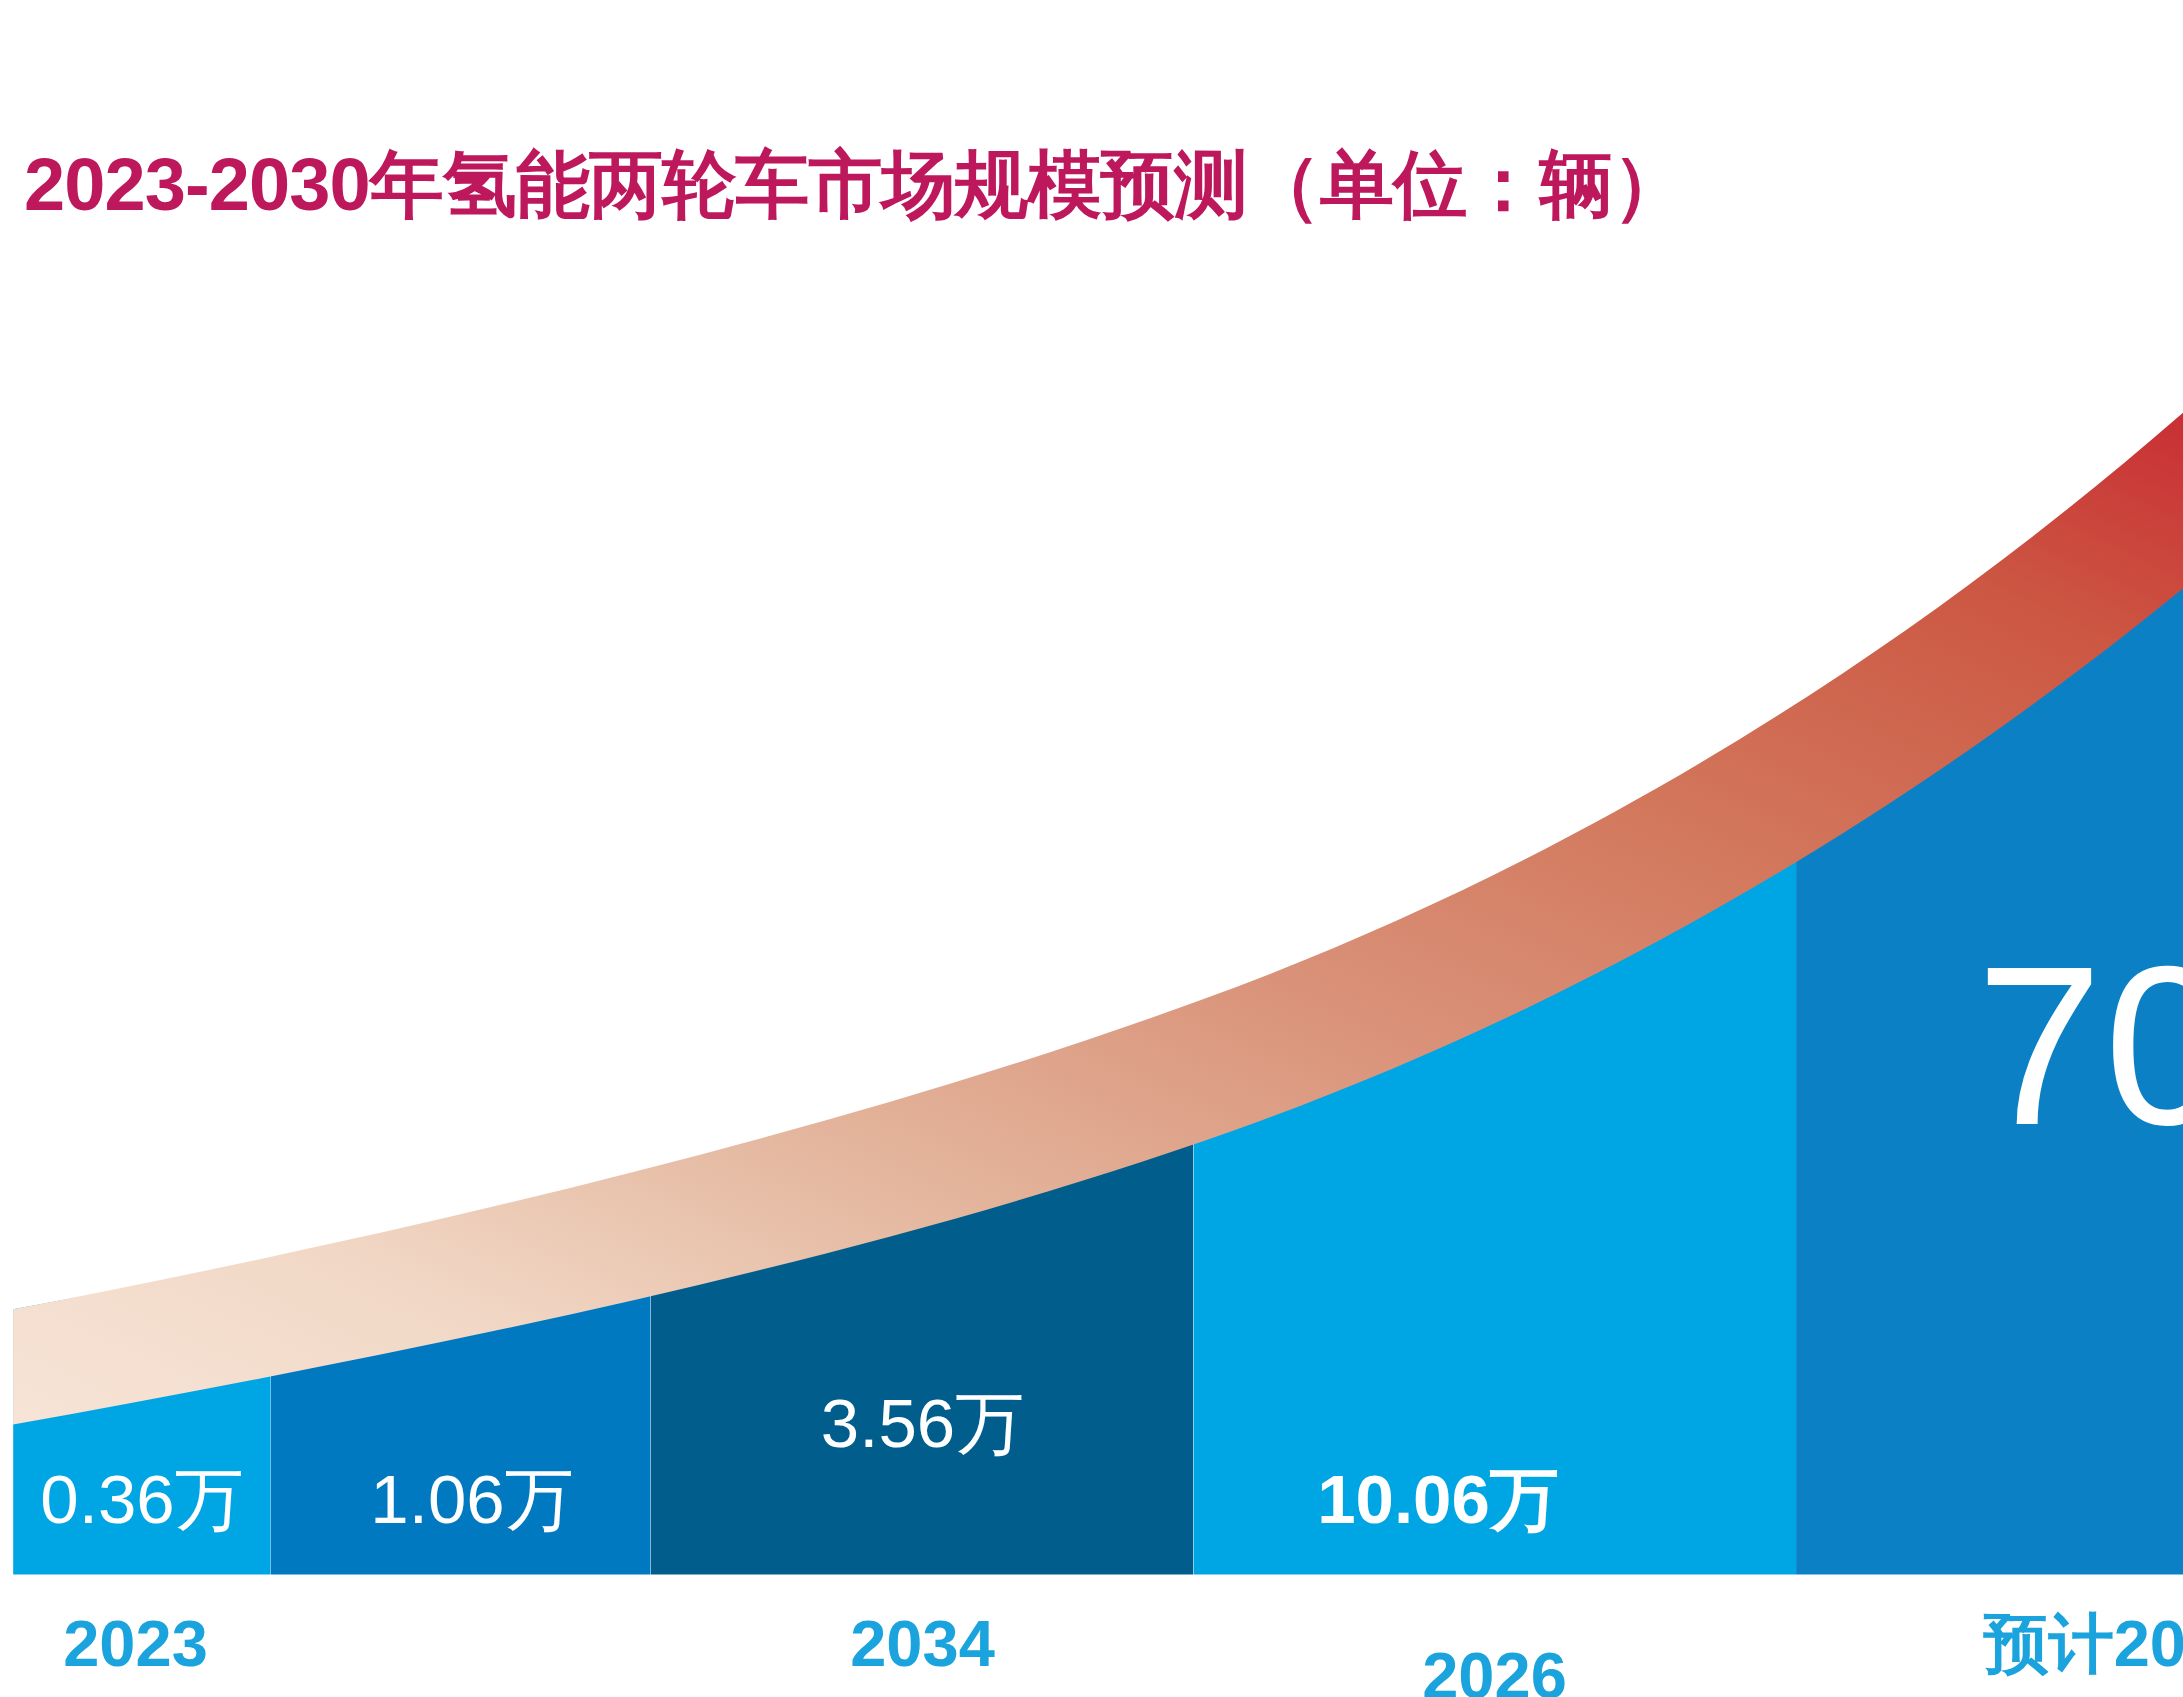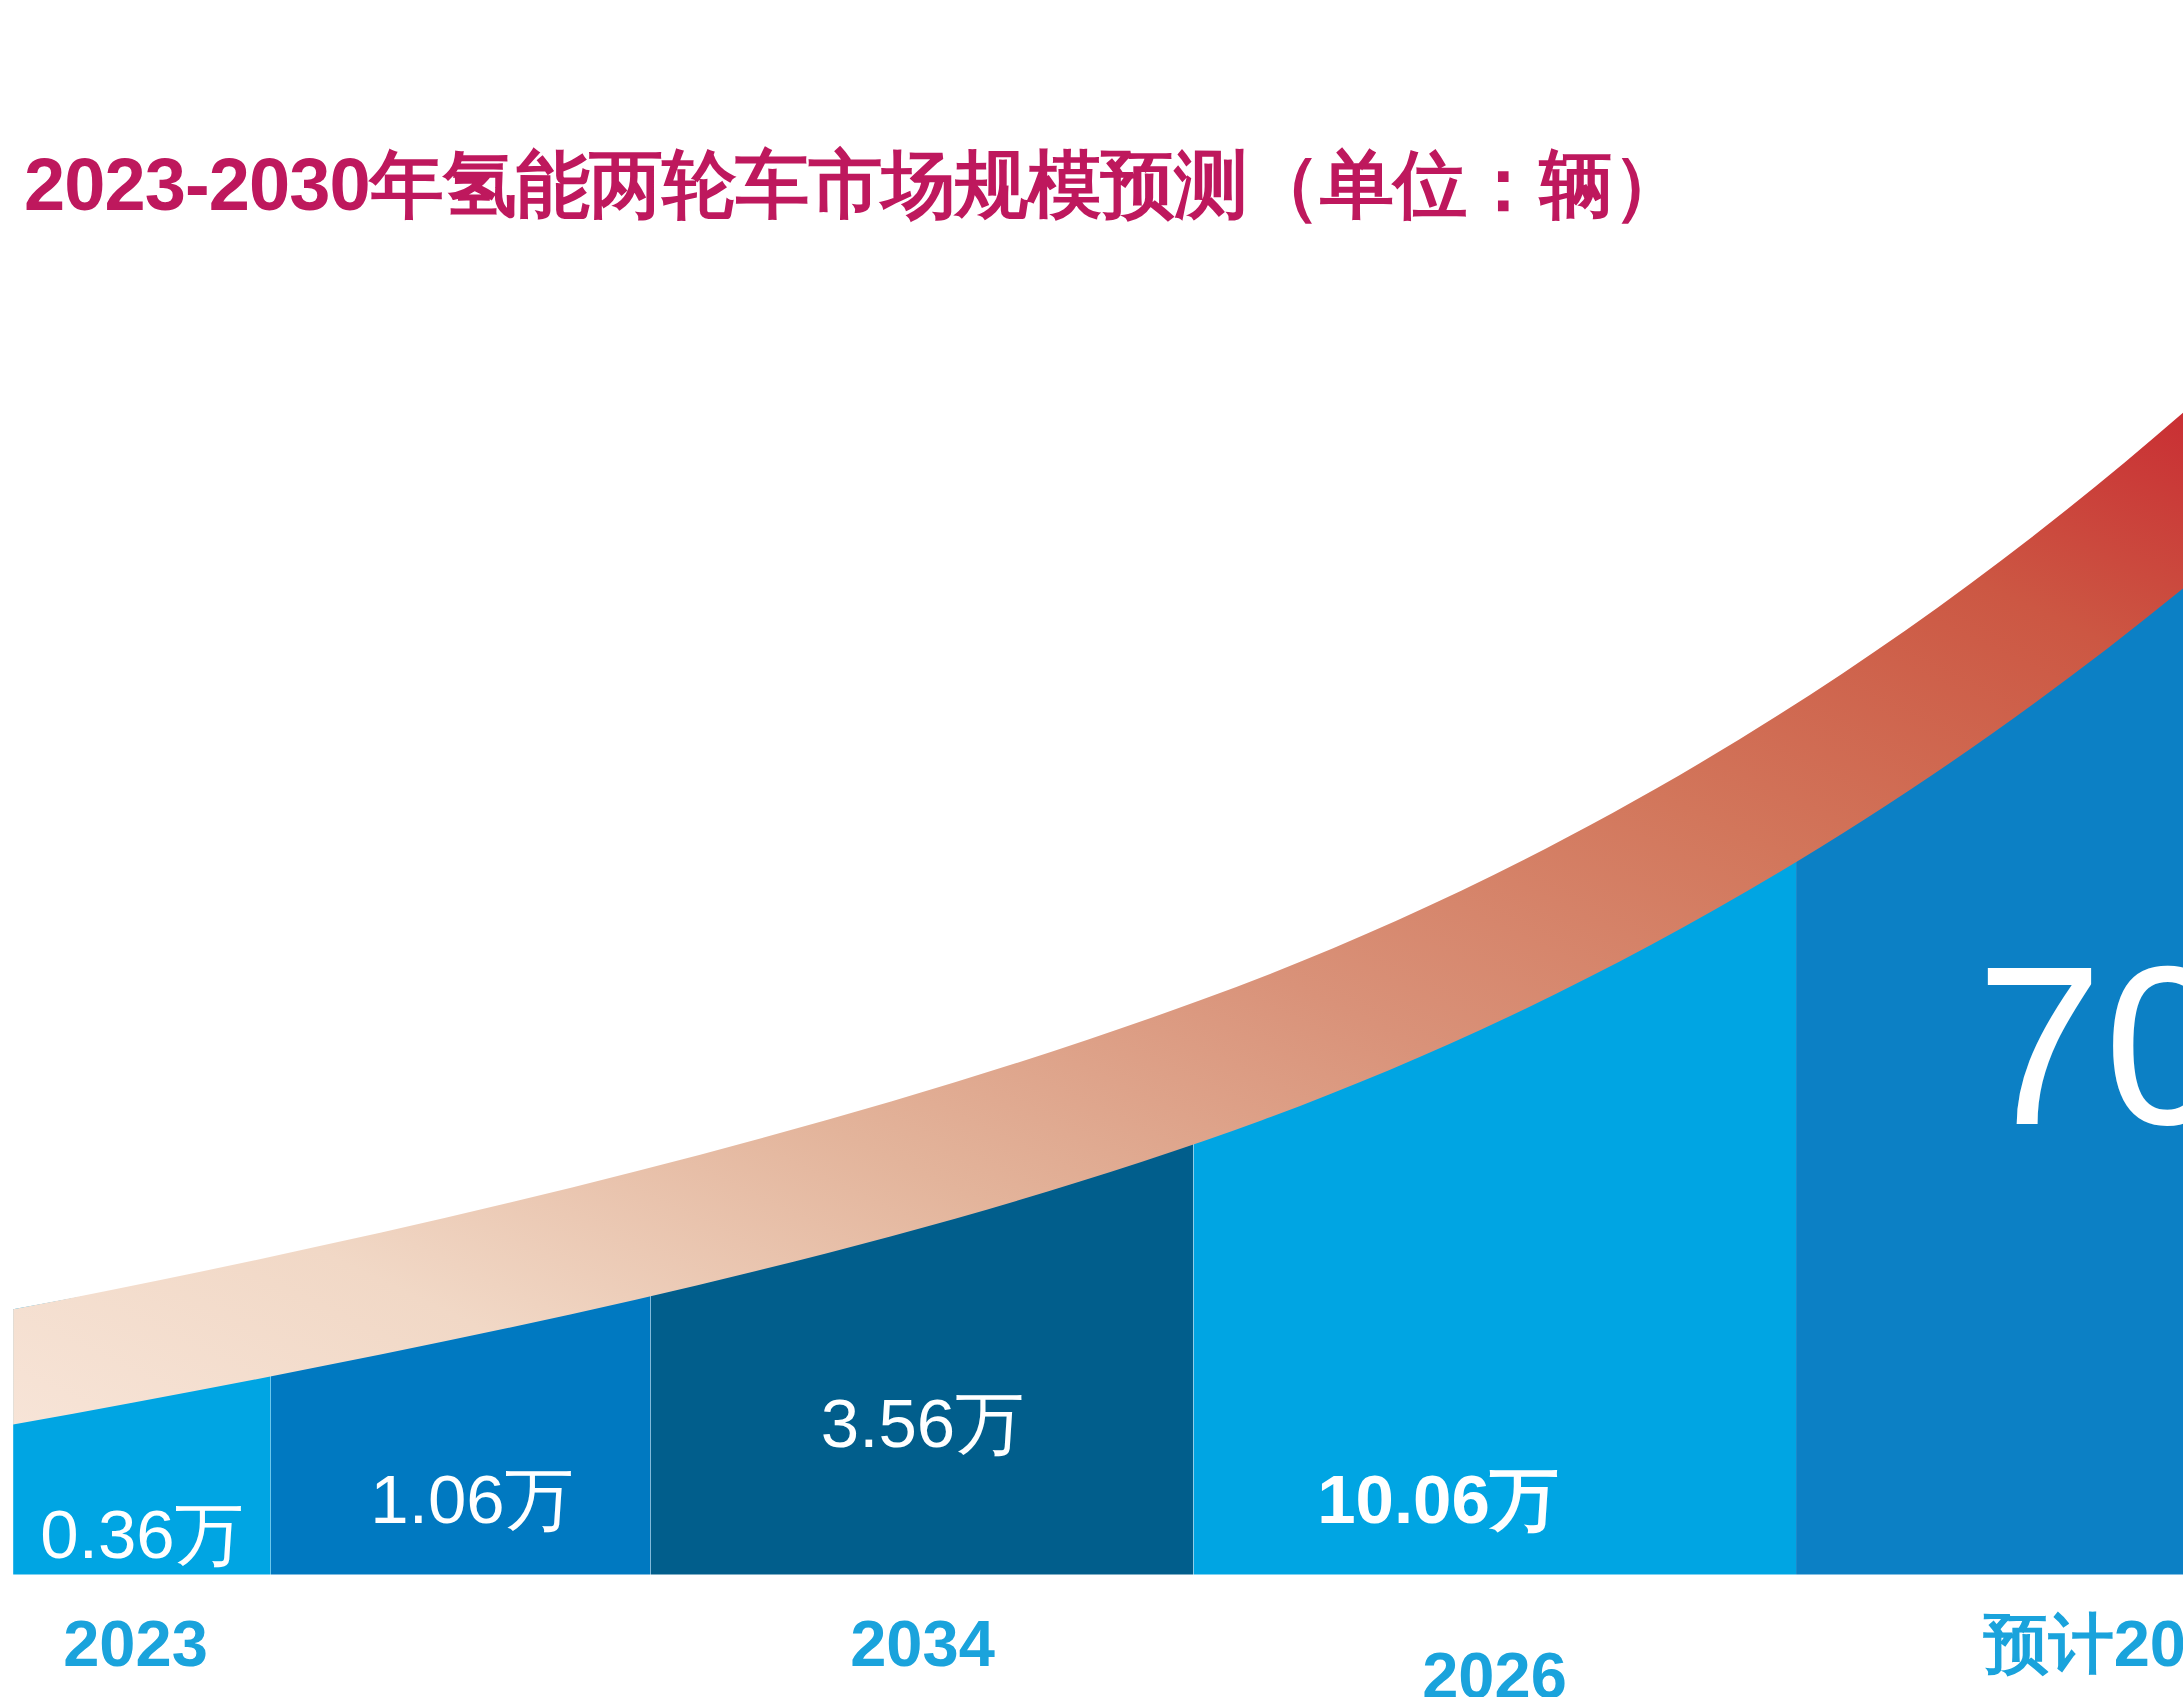--- a/index.html
+++ b/index.html
@@ -133,21 +133,21 @@
         a185,185 0 0 1 -185,-185
         L5580,560
         L5268,325
         a150,150 0 0 1 -203,-150
         Z"></path>
     </g>
   </svg>
 
   <div class="chart-title">2023-2030年氢能两轮车市场规模预测（单位：辆）</div>
 
-  <div class="bar-value" style="left:13px;  top:1465px; width:258px;margin-top:35px;">0.36万</div>
+  <div class="bar-value" style="left:13px;  top:1465px; width:258px;">0.36万</div>
   <div class="bar-value" style="left:271px; top:1465px; width:402px;">1.06万</div>
   <div class="bar-value" style="left:651px;top:1389px; width:543px;">3.56万</div>
   <div class="bar-value" style="left:1193px;top:1465px; width:490px;font-weight:bold;">10.06万</div>
   <div class="bar-value big" style="left:1796px;top:932px; width:845px;">70万</div>
 
   <div class="axis-label" style="left:-26px; top:1611px; width:323px;">2023</div>
   <div class="axis-label" style="left:651px;top:1611px; width:543px;">2034</div>
   <div class="axis-label" style="left:1193px;top:1611px; width:603px;margin-top:32px;">2026</div>
   <div class="axis-label" style="left:1796px;top:1611px; width:845px;">预计2030年增长</div>
 

